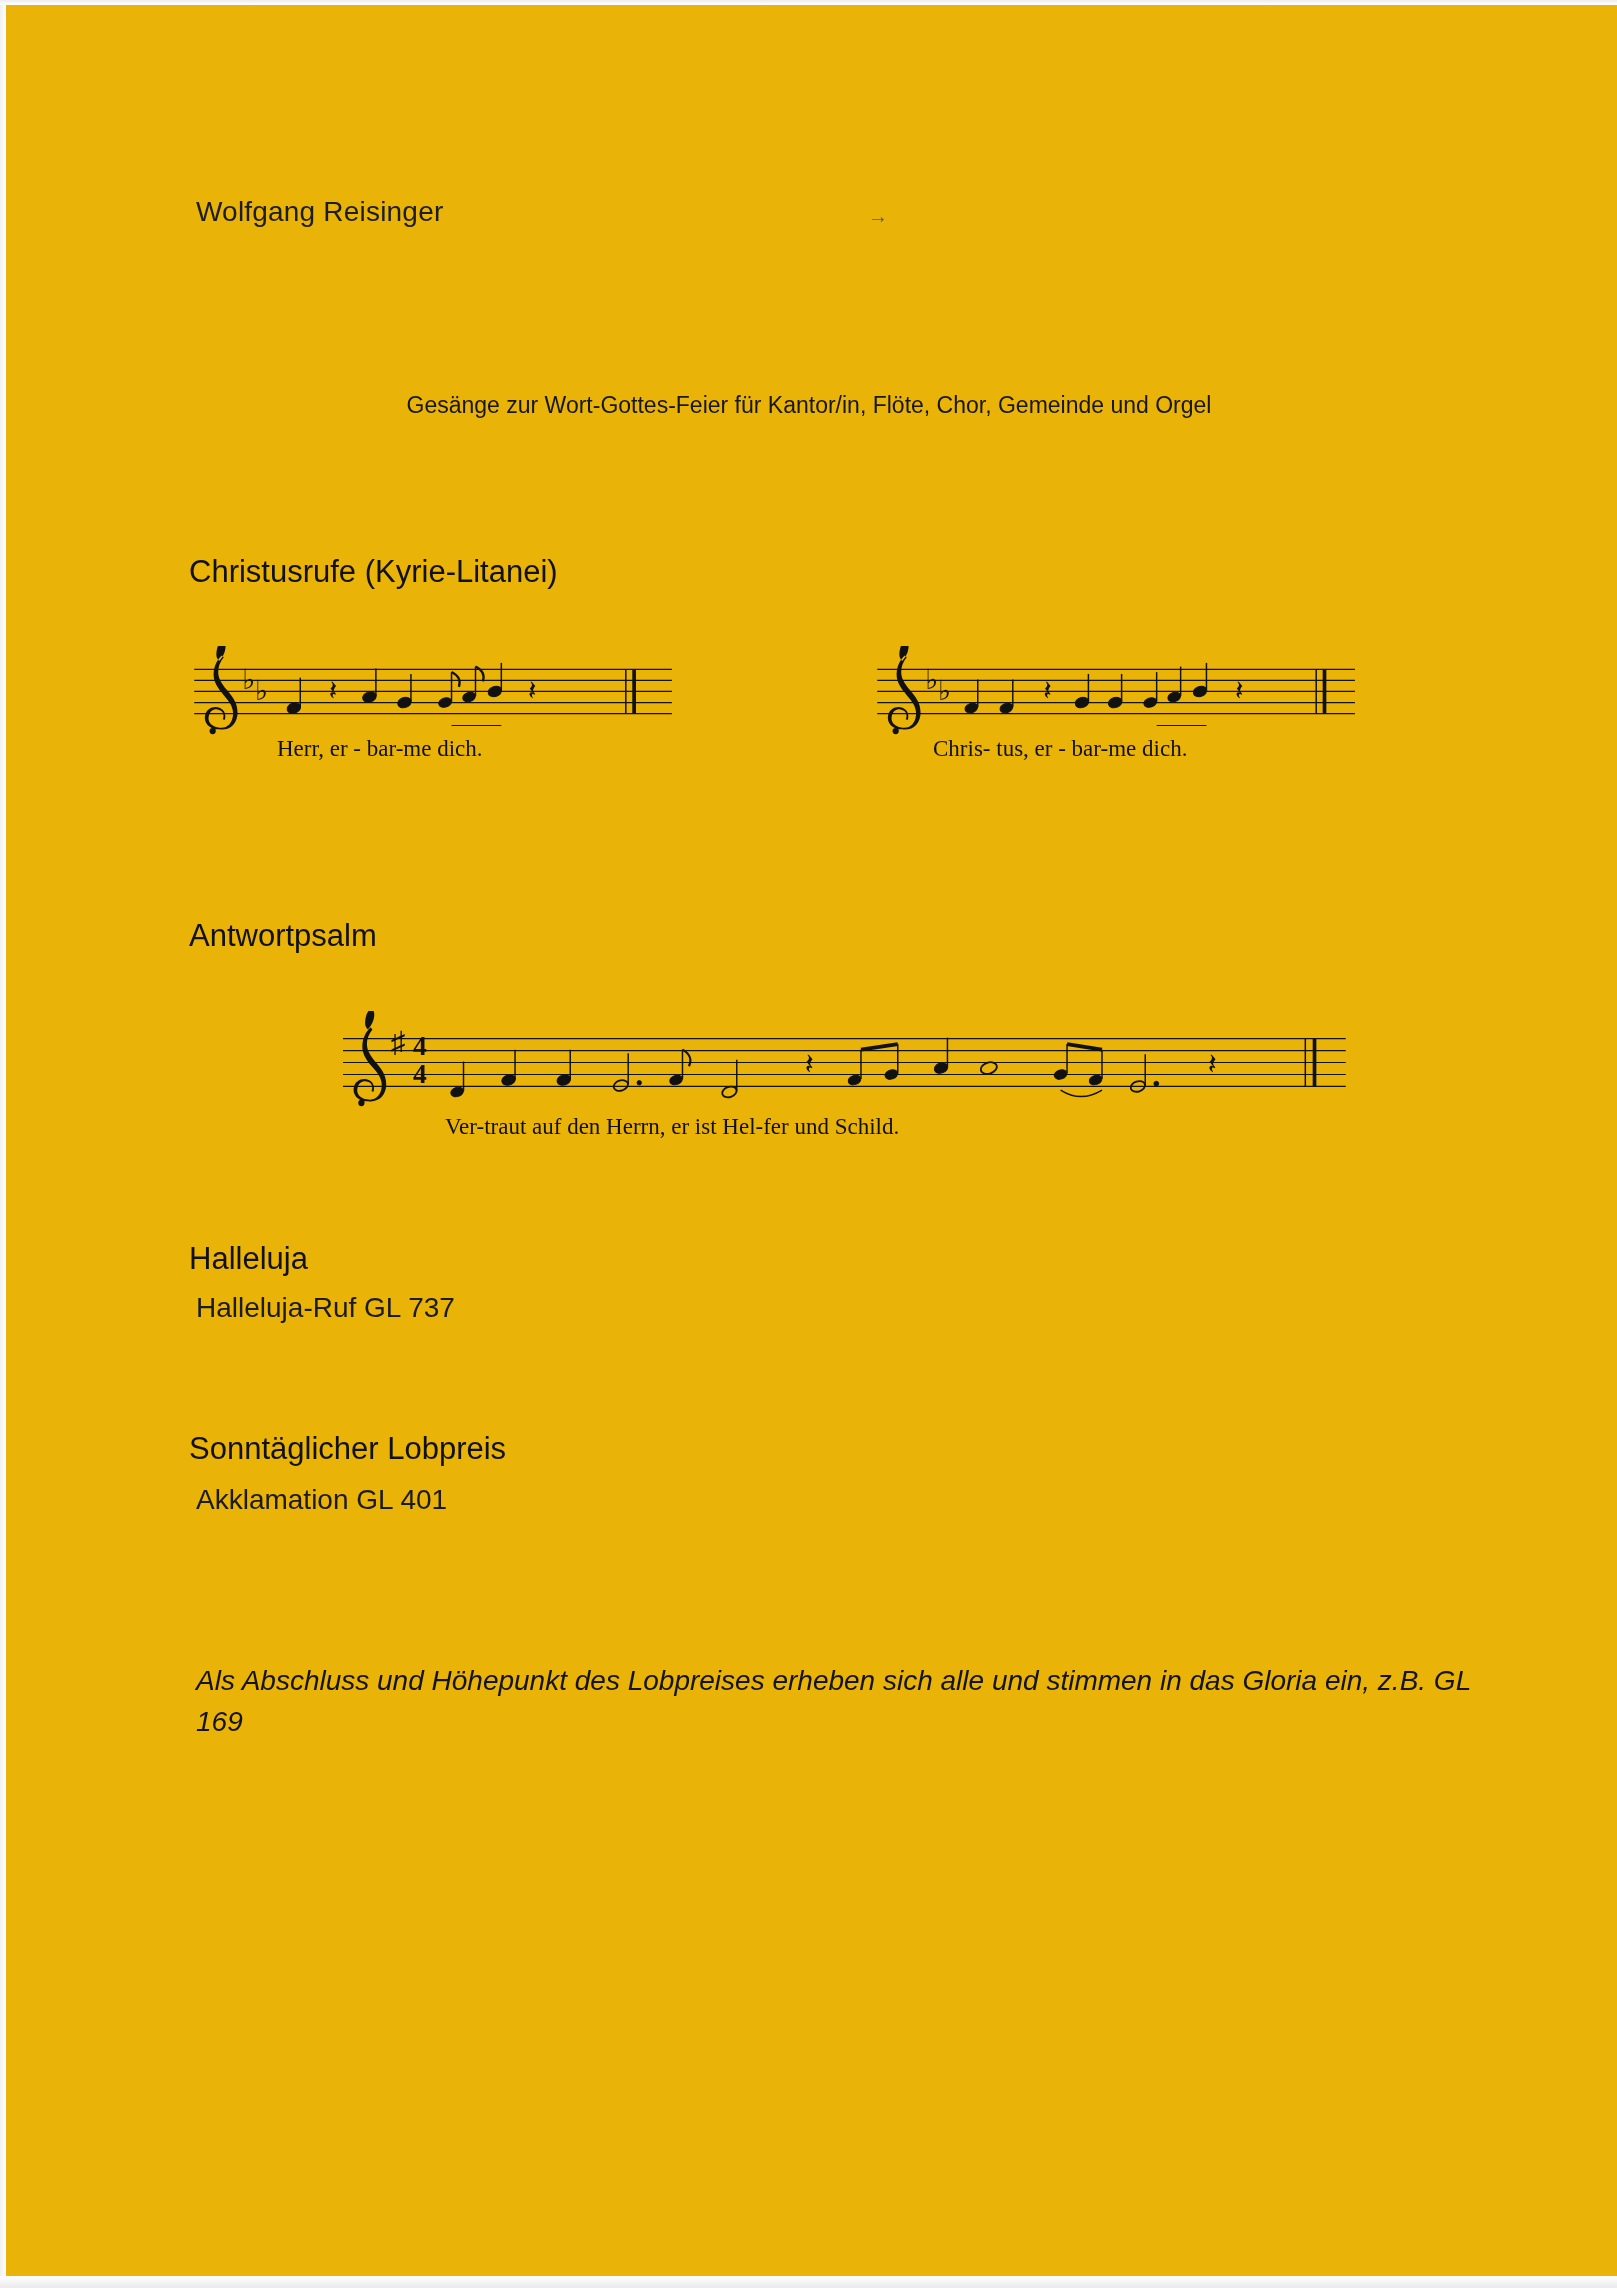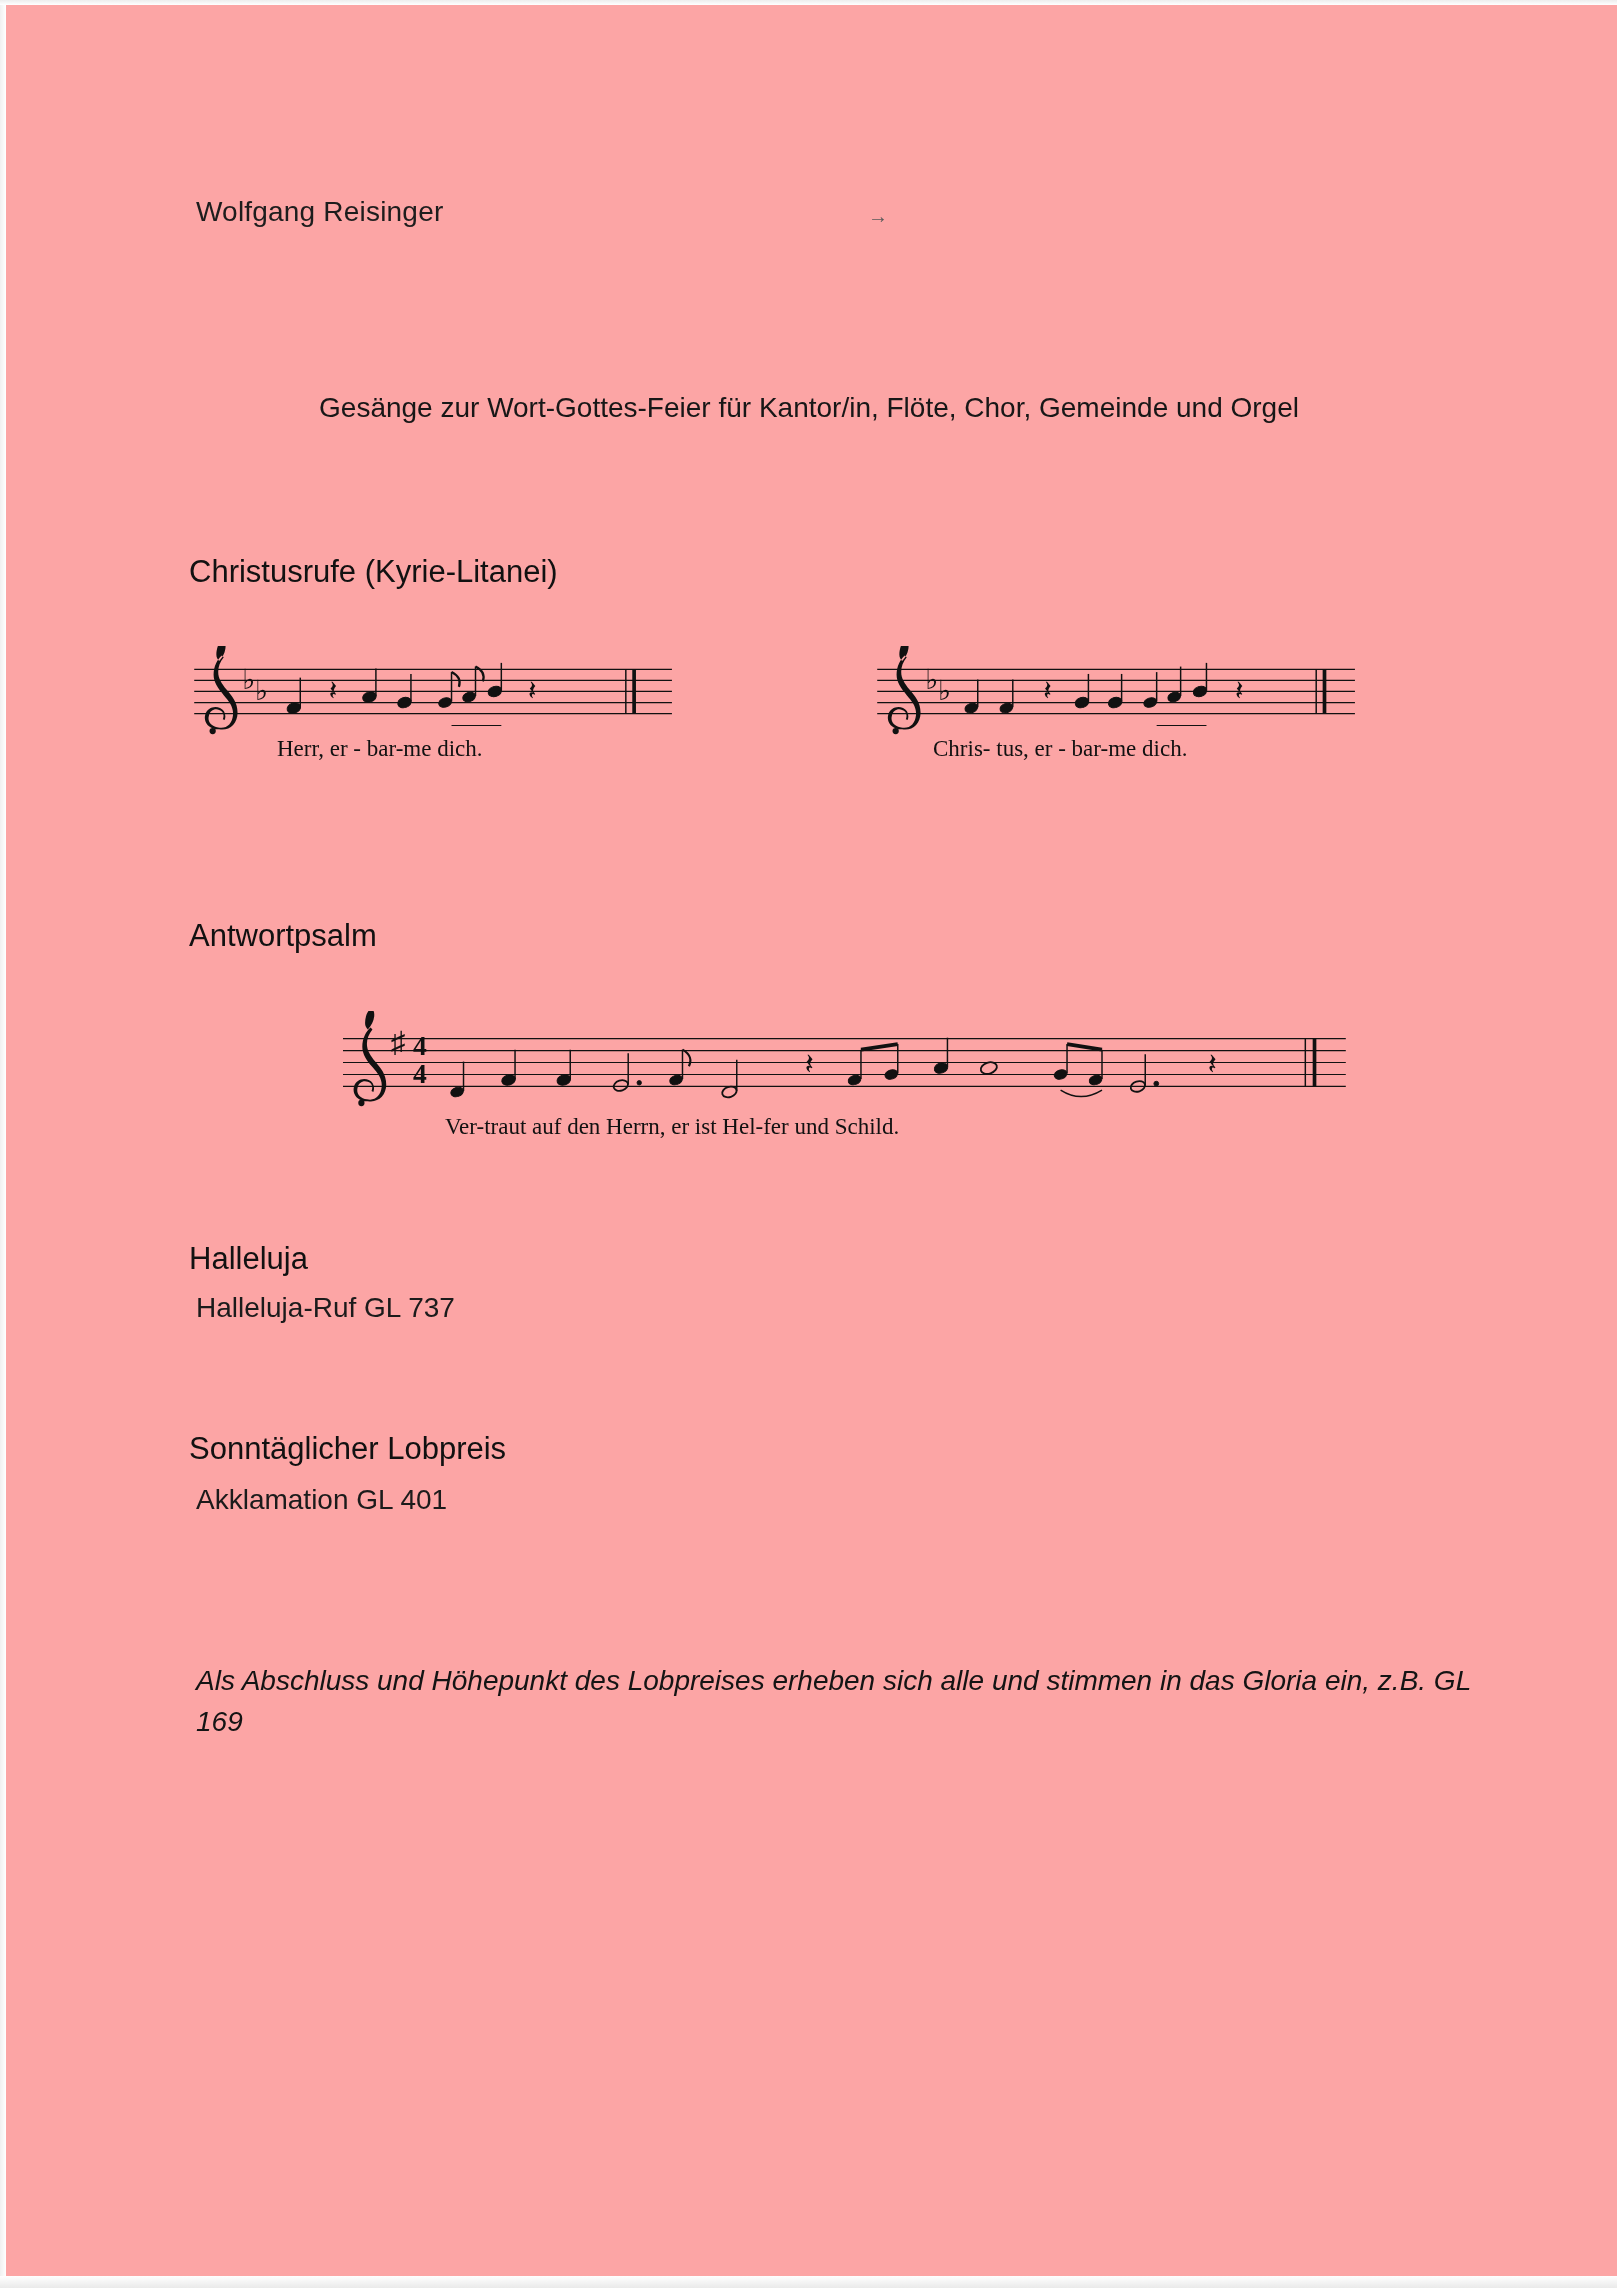--- a/index.html
+++ b/index.html
@@ -11,21 +11,21 @@
     width: 1618px;
     height: 2289px;
     position: relative;
     font-family: "Liberation Sans", sans-serif;
     color: #1a1a1a;
     overflow: hidden;
   }
   .page {
     position: absolute;
     inset: 0;
-    background: #fca5a5;
+    background: #eab308;
   }
   
   .scan-edge-left {
     position: absolute;
     left: 0; top: 0; bottom: 0;
     width: 5.5px;
     background: linear-gradient(to right, #f0f0f0, #ffffff);
   }
   .scan-edge-top {
     position: absolute;
@@ -62,21 +62,21 @@
     text-align: center;
     font-size: 51px;
     color: #111;
     letter-spacing: 0.5px;
   }
   .subtitle {
     position: absolute;
     left: 0; right: 0;
     top: 392px;
     text-align: center;
-    font-size: 28px;
+    font-size: 23px;
     color: #171717;
   }
 
   .section-head {
     position: absolute;
     left: 189px;
     font-size: 31px;
     font-weight: normal;
     color: #111;
   }

